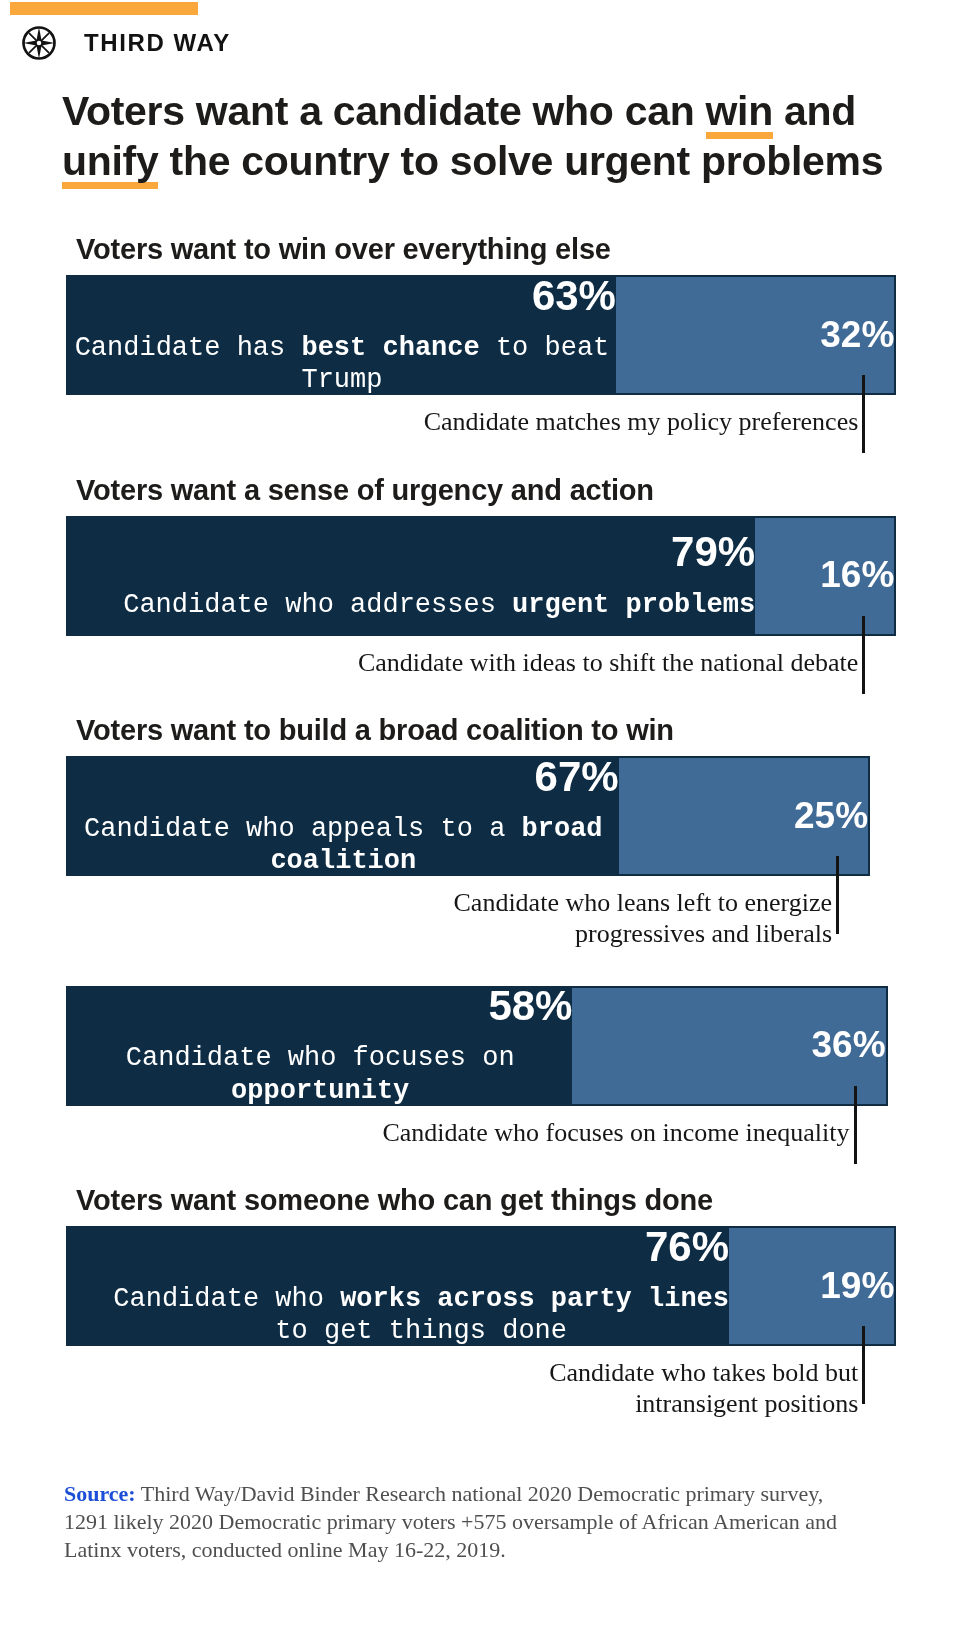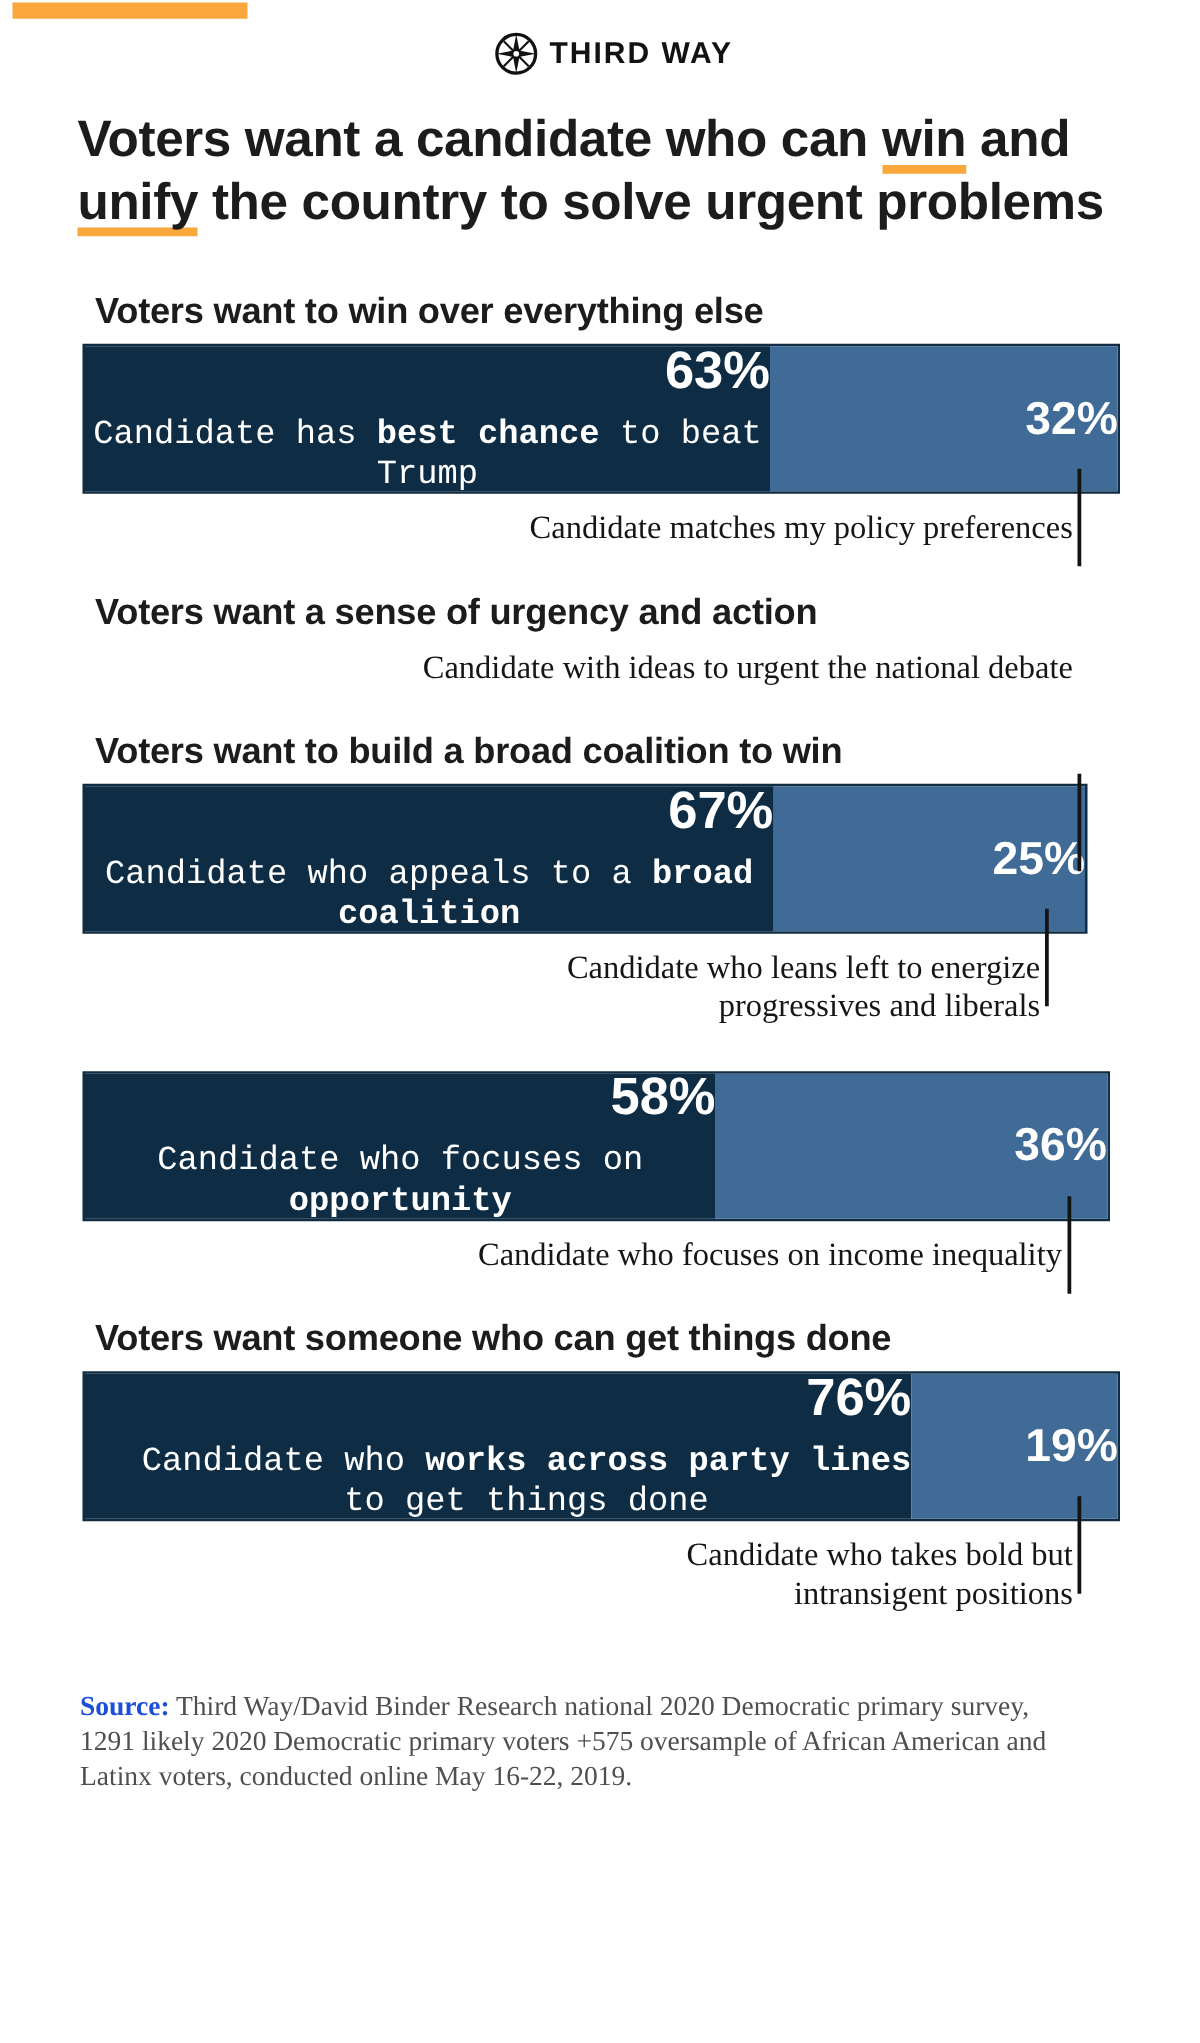--- a/index.html
+++ b/index.html
@@ -8,21 +8,21 @@
     --orange:#faa83c;
     --ink:#1d1c1a;
   }
   *{box-sizing:border-box;}
   html,body{margin:0;padding:0;}
   body{
     width:960px;height:1634px;position:relative;background:#ffffff;
     font-family:"Liberation Sans", sans-serif;color:var(--ink);overflow:hidden;
   }
   .top-strip{position:absolute;top:2px;left:10px;width:188px;height:13px;background:var(--orange);}
-  .logo-row{display:flex;align-items:center;gap:8px;padding:24px 0 0 20px;justify-content:center;}
+  .logo-row{display:flex;align-items:center;gap:26px;padding:24px 0 0 20px;}
   .logo-icon{width:38px;height:38px;flex:0 0 auto;}
   .brand-name{font-size:24px;font-weight:bold;letter-spacing:1.6px;color:#121212;}
   h1.title{
     margin:27px 0 0 62px;font-size:41px;line-height:1.1;font-weight:bold;
     color:var(--ink);letter-spacing:-0.3px;max-width:850px;
   }
   .u{display:inline-block;border-bottom:7px solid var(--orange);line-height:1.0;text-align:right;}
   .sections{margin:44px 0 0 66px;}
   .chart-section{margin-bottom:36px;}
   .sec-header{font-size:29px;font-weight:bold;margin:0 0 9px 10px;color:var(--ink);letter-spacing:-0.2px;}
@@ -83,22 +83,31 @@
         </div>
       </div>
       <div class="tick"></div>
       <div class="caption">Candidate matches my policy preferences</div>
     </div>
   </section>
 
   <section class="chart-section">
     <h2 class="sec-header">Voters want a sense of urgency and action</h2>
     <div class="bar-area" style="width: 830.3px;">
+      <div class="bar-row">
+        <div class="seg seg-dark" style="flex-grow: 79;">
+          <div class="pct">79%</div>
+          <div class="desc"><span>Candidate who addresses </span><span class="b">urgent problems</span><span></span></div>
+        </div>
+        <div class="seg seg-light" style="flex-grow: 16;">
+          <div class="pct pct-light">16%</div>
+        </div>
+      </div>
       <div class="tick"></div>
-      <div class="caption">Candidate with ideas to urgent the national debate</div>
+      <div class="caption">Candidate with ideas to shift the national debate</div>
     </div>
   </section>
 
   <section class="chart-section">
     <h2 class="sec-header">Voters want to build a broad coalition to win</h2>
     <div class="bar-area" style="width: 804.08px;">
       <div class="bar-row">
         <div class="seg seg-dark" style="flex-grow: 67;">
           <div class="pct">67%</div>
           <div class="desc"><span>Candidate who appeals to a </span><span class="b">broad coalition</span><span></span></div>

